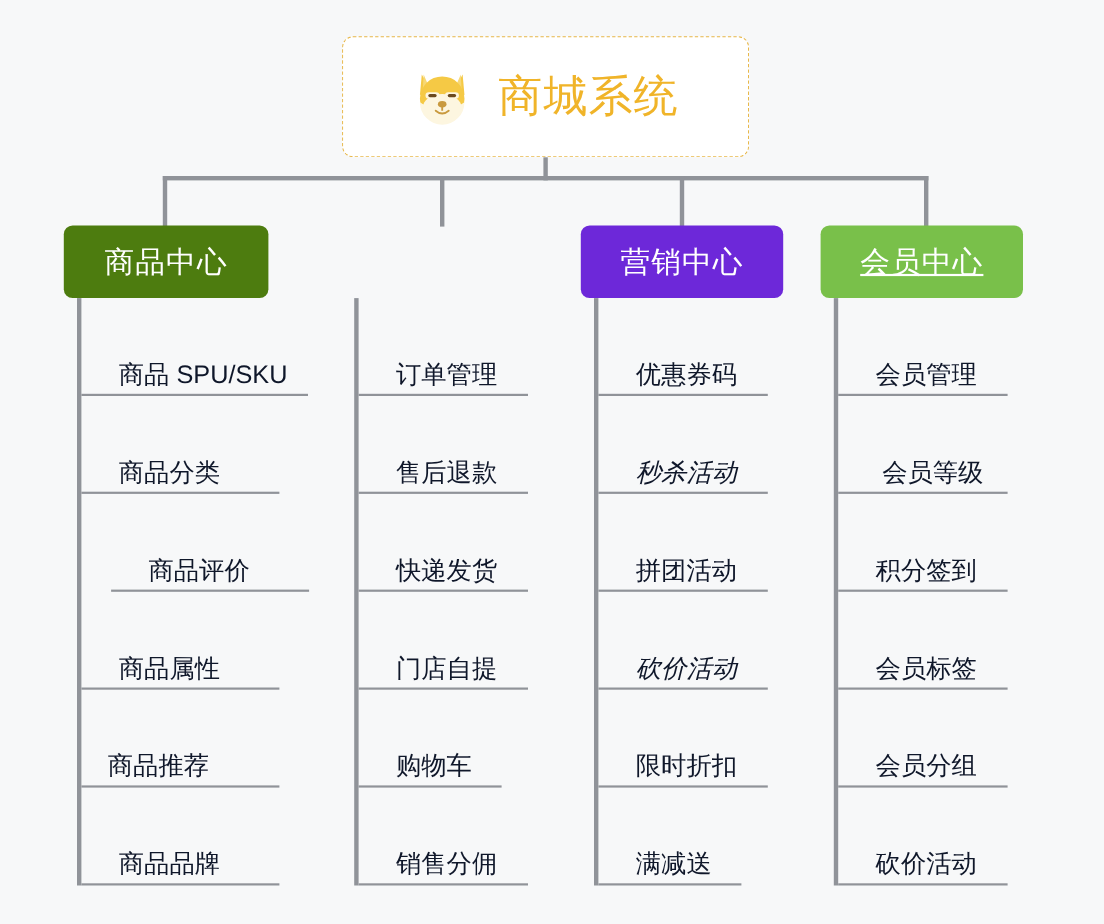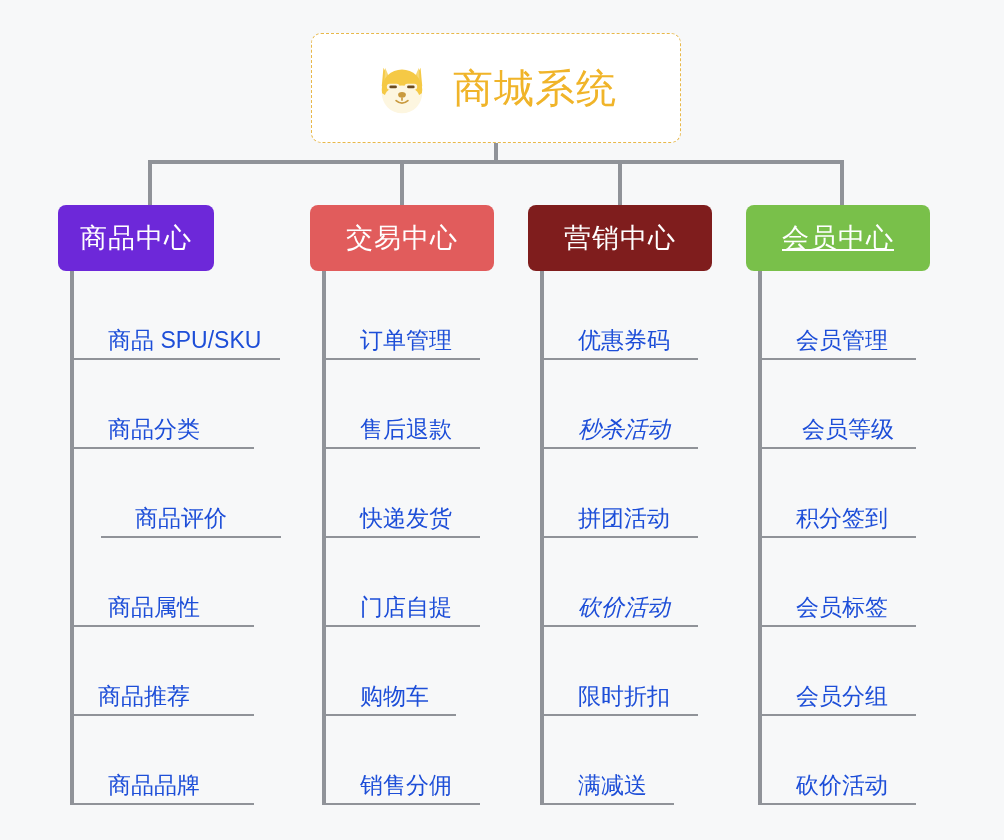--- a/index.html
+++ b/index.html
@@ -94,21 +94,21 @@
     height: 89px;
     display: flex;
     align-items: flex-end;
     padding-left: 34px;
     padding-bottom: 5px;
     border-bottom: 2px solid #909399;
   }
   .leaf-label {
     font-size: 23px;
     line-height: 1.1;
-    color: #1d4ed8;
+    color: #0f172a;
     white-space: nowrap;
   }
 </style>
 </head>
 <body>
 
 <div id="mindmap">
 
   <div class="root-node">
     <span class="root-emoji">
@@ -132,21 +132,21 @@
     <span class="root-title">商城系统</span>
   </div>
 
   <div class="conn conn-stem"></div>
   <div class="conn conn-bus"></div>
   <div class="drop" style="left:148px;"></div>
   <div class="drop" style="left:400px;"></div>
   <div class="drop" style="left:618px;"></div>
   <div class="drop" style="left:840px;"></div>
 
-  <div class="cat-box" style="left:58px; width:156px; background:#6d28d9;">
+  <div class="cat-box" style="left:58px; width:186px; background:#4d7c0f;">
     <span>商品中心</span>
   </div>
   <div class="leaf-col" style="left:70px;">
     <div class="leaf-spine" style="height:534px;"></div>
     <div class="leaf-item" style="top:0px;   width:206px;">
         <span class="leaf-label">商品 SPU/SKU</span>
       </div>
     <div class="leaf-item" style="top:89px;  width:180px;">
         <span class="leaf-label">商品分类</span>
       </div>
@@ -157,23 +157,20 @@
         <span class="leaf-label">商品属性</span>
       </div>
     <div class="leaf-item" style="top:356px; width:180px;padding-left:24px;">
         <span class="leaf-label">商品推荐</span>
       </div>
     <div class="leaf-item" style="top:445px; width:180px;">
         <span class="leaf-label">商品品牌</span>
       </div>
   </div>
 
-  <div class="cat-box" style="left:310px; width:184px; background:#e15c5c;">
-    <span>交易中心</span>
-  </div>
   <div class="leaf-col" style="left:322px;">
     <div class="leaf-spine" style="height:534px;"></div>
     <div class="leaf-item" style="top:0px;   width:154px;">
         <span class="leaf-label">订单管理</span>
       </div>
     <div class="leaf-item" style="top:89px;  width:154px;">
         <span class="leaf-label">售后退款</span>
       </div>
     <div class="leaf-item" style="top:178px; width:154px;">
         <span class="leaf-label">快递发货</span>
@@ -182,21 +179,21 @@
         <span class="leaf-label">门店自提</span>
       </div>
     <div class="leaf-item" style="top:356px; width:130px;">
         <span class="leaf-label">购物车</span>
       </div>
     <div class="leaf-item" style="top:445px; width:154px;">
         <span class="leaf-label">销售分佣</span>
       </div>
   </div>
 
-  <div class="cat-box" style="left:528px; width:184px; background:#7f1d1d;">
+  <div class="cat-box" style="left:528px; width:184px; background:#6d28d9;">
     <span>营销中心</span>
   </div>
   <div class="leaf-col" style="left:540px;">
     <div class="leaf-spine" style="height:534px;"></div>
     <div class="leaf-item" style="top:0px;   width:154px;">
         <span class="leaf-label">优惠券码</span>
       </div>
     <div class="leaf-item" style="top:89px;  width:154px;font-style:italic;">
         <span class="leaf-label">秒杀活动</span>
       </div>

